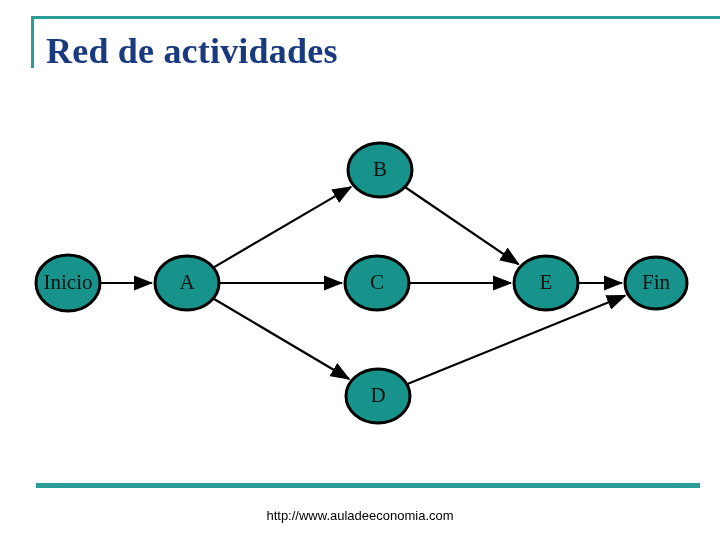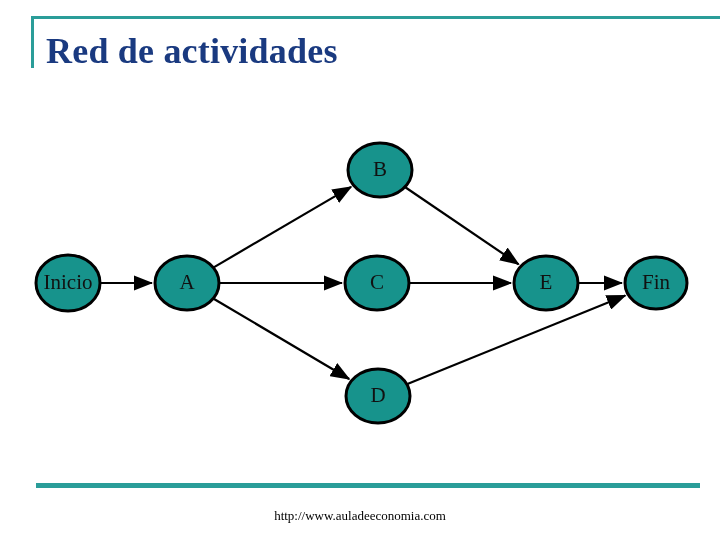--- a/index.html
+++ b/index.html
@@ -64,21 +64,21 @@
     width: 664px;
     height: 5px;
     background: #2a9d99;
   }
   .footer-text {
     position: absolute;
     left: 0;
     top: 508px;
     width: 720px;
     text-align: center;
-    font-family: Liberation Serif, serif;
+    font-family: Liberation Sans, sans-serif;
     font-size: 13px;
     color: #000000;
   }
 
   
   #diagram {
     position: absolute;
     left: 0;
     top: 0;
     width: 720px;

